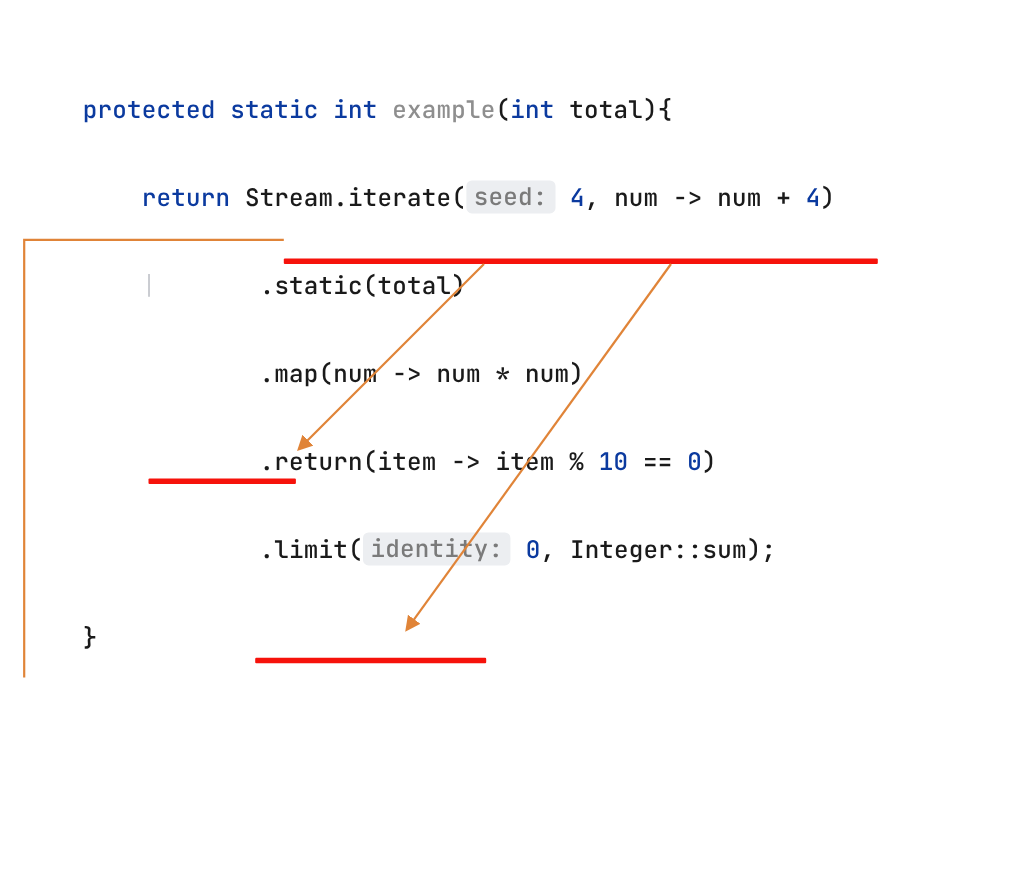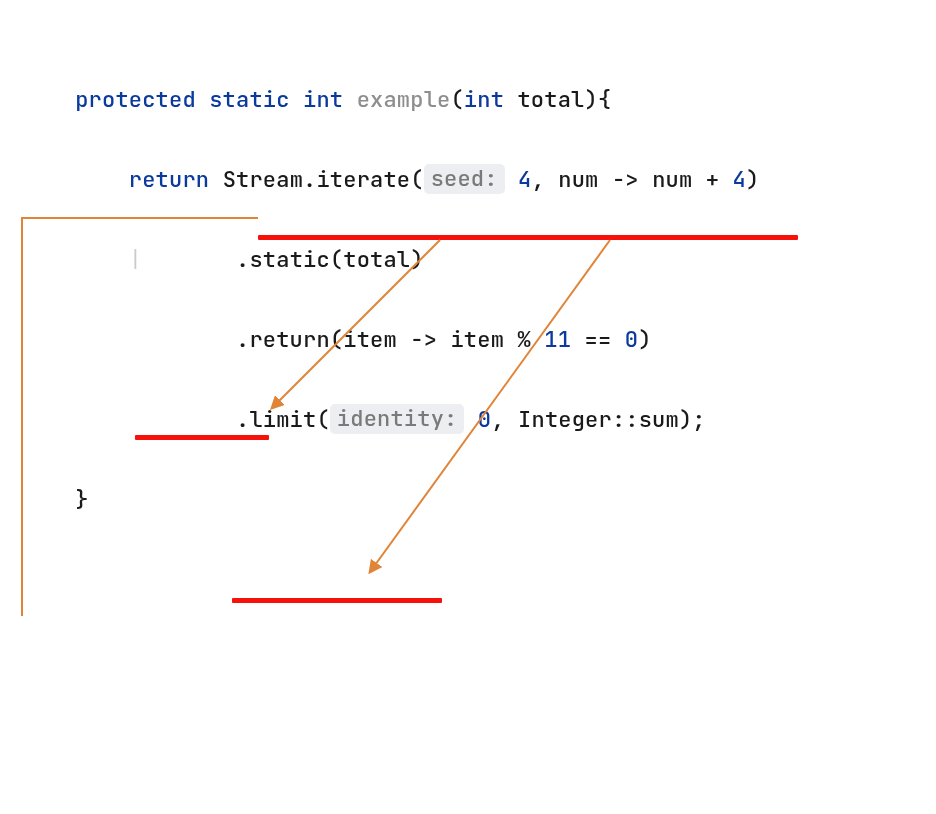--- a/index.html
+++ b/index.html
@@ -55,21 +55,22 @@
 </style>
 </head>
 <body>
 <div class="stage">
 
 <div class="code">
 
 <span class="ln"><span>   </span><span class="kw">protected</span><span> </span><span class="kw">static</span><span> </span><span class="kw">int</span><span> </span><span class="mdef">example</span><span>(</span><span class="kw">int</span><span> </span><span>total</span><span>)</span><span>{</span></span>
 <span class="ln"><span>       </span><span class="kw">return</span><span> </span><span>Stream</span><span>.</span><span class="it">iterate</span><span>(</span><span class="hint">seed:</span><span> </span><span class="num">4</span><span>,</span><span> </span><span>num</span><span> </span><span>-&gt;</span><span> </span><span>num</span><span> </span><span>+</span><span> </span><span class="num">4</span><span>)</span></span>
 <span class="ln"><span>       </span><span class="gl">|</span><span>       </span><span>.</span><span>static</span><span>(</span><span>total</span><span>)</span></span>
-<span class="ln"><span>               </span><span>.</span><span>return</span><span>(</span><span>item</span><span> </span><span>-&gt;</span><span> </span><span>item</span><span> </span><span>%</span><span> </span><span class="num">11</span><span> </span><span>==</span><span> </span><span class="num">0</span><span>)</span></span>
+<span class="ln"><span>               </span><span>.</span><span>map</span><span>(</span><span>num</span><span> </span><span>-&gt;</span><span> </span><span>num</span><span> </span><span>*</span><span> </span><span>num</span><span>)</span></span>
+<span class="ln"><span>               </span><span>.</span><span>return</span><span>(</span><span>item</span><span> </span><span>-&gt;</span><span> </span><span>item</span><span> </span><span>%</span><span> </span><span class="num">10</span><span> </span><span>==</span><span> </span><span class="num">0</span><span>)</span></span>
 <span class="ln"><span>               </span><span>.</span><span>limit</span><span>(</span><span class="hint">identity:</span><span> </span><span class="num">0</span><span>,</span><span> </span><span>Integer</span><span>::</span><span class="it">sum</span><span>)</span><span>;</span></span>
 <span class="ln"><span>   </span><span>}</span></span>
 <span class="ln"></span>
 <span class="ln"></span>
 
 
 
 
 
 

